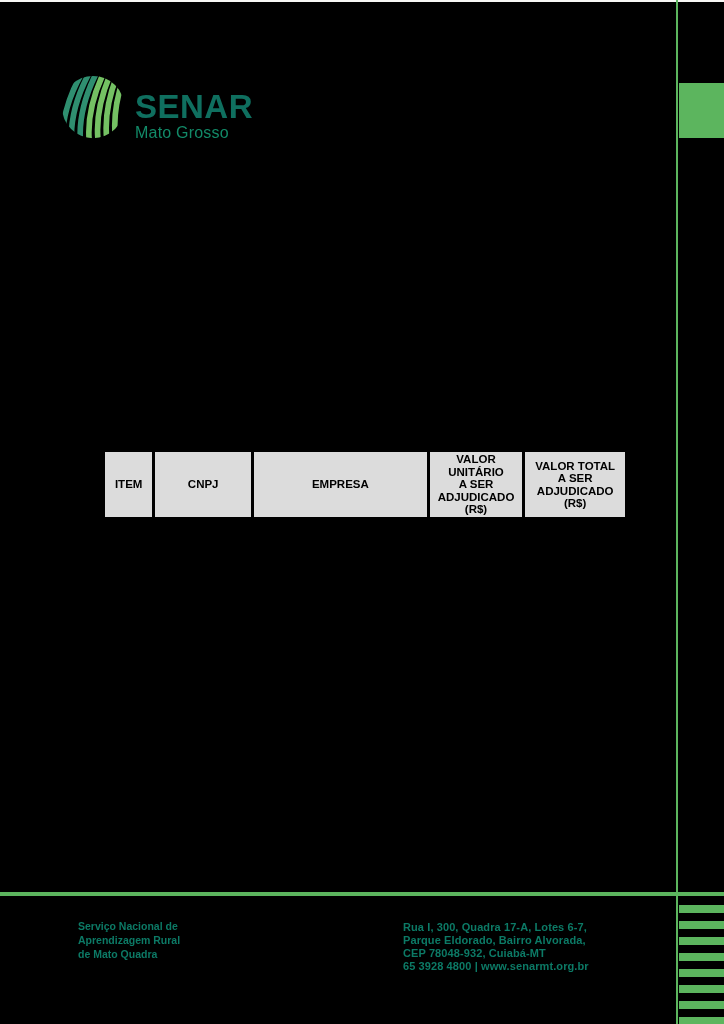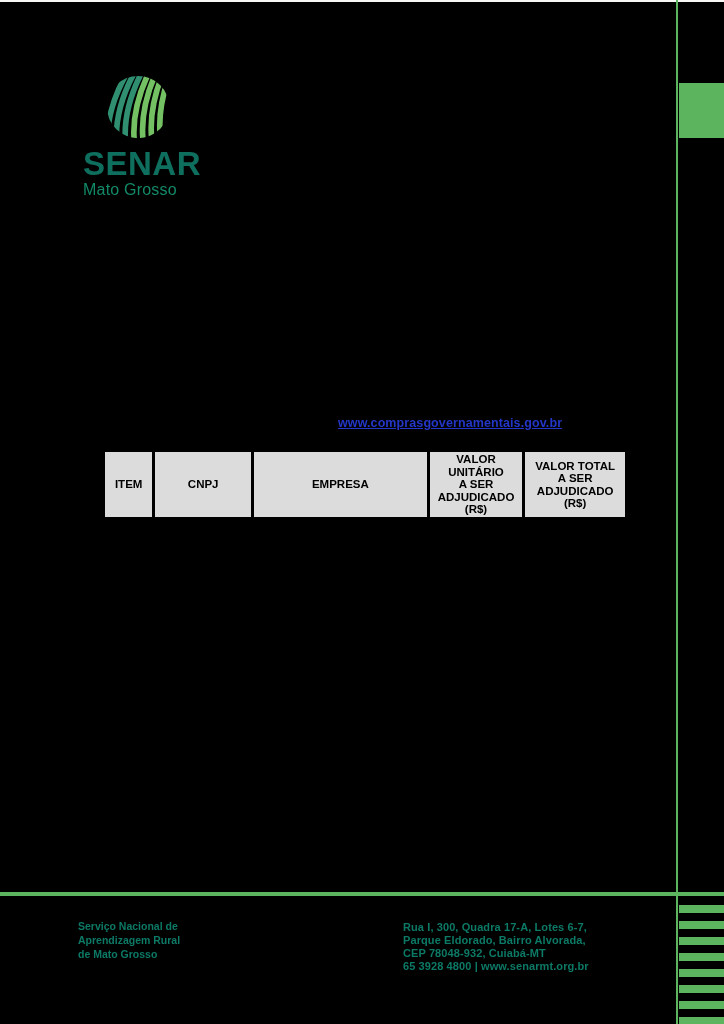--- a/index.html
+++ b/index.html
@@ -4,21 +4,21 @@
 <style>
   html,body{margin:0;padding:0;background:#000;}
   .page{
     position:relative;width:724px;height:1024px;background:#000;
     overflow:hidden;font-family:"Liberation Sans",sans-serif;
   }
   .top-edge{position:absolute;left:0;top:0;width:724px;height:2px;background:#f7f7f5;}
   .v-line{position:absolute;left:676px;top:0;width:2px;height:1024px;background:#5cb55e;}
   .tr-block{position:absolute;left:679px;top:83px;width:45px;height:55px;background:#5cb55e;}
 
-  .logo{position:absolute;left:76px;top:76px;display:flex;align-items:center;flex-direction:column;}
+  .logo{position:absolute;left:60px;top:76px;display:flex;align-items:flex-end;}
   .logo-mark{width:68px;height:66px;display:block;}
   .logo-text{margin-left:7px;margin-top:7px;}
   .logo-title{font-size:33px;font-weight:700;letter-spacing:.5px;color:#0f6f5f;line-height:30px;}
   .logo-subtitle{font-size:16px;font-weight:400;color:#128a68;line-height:18px;margin-top:2px;letter-spacing:.2px;}
 
   .gov-link{
     position:absolute;left:338px;top:416px;
     font-size:12.5px;font-weight:700;color:#2436c7;text-decoration:underline;
     letter-spacing:.1px;
   }
@@ -73,40 +73,39 @@
         <path d="M49.5,74 C45,48 49.5,22 62.5,-8" stroke="#74c163"></path>
         <path d="M59,74 C54,48 58,22 70,-8" stroke="#74c163"></path>
       </g>
     </svg>
     <div class="logo-text">
       <div class="logo-title">SENAR</div>
       <div class="logo-subtitle">Mato Grosso</div>
     </div>
   </div>
 
-  <a class="gov-link" href="#">www.comprasgovernamentais.gov.br</a>
 
   <div class="table">
     <div class="cell c0">ITEM</div>
     <div class="cell c2">CNPJ</div>
     <div class="cell c1">EMPRESA</div>
     <div class="cell c3">VALOR
 UNITÁRIO
 A SER
 ADJUDICADO
 (R$)</div>
     <div class="cell c4">VALOR TOTAL
 A SER
 ADJUDICADO
 (R$)</div>
   </div>
 
   <div class="footer-rule"></div>
   <div class="footer-left">Serviço Nacional de
 Aprendizagem Rural
-de Mato Grosso</div>
+de Mato Quadra</div>
   <div class="footer-right">Rua I, 300, Quadra 17-A, Lotes 6-7,
 Parque Eldorado, Bairro Alvorada,
 CEP 78048-932, Cuiabá-MT
 65 3928 4800 | www.senarmt.org.br</div>
   <div class="stripes"></div>
 
 </div>
 
 </body></html>

